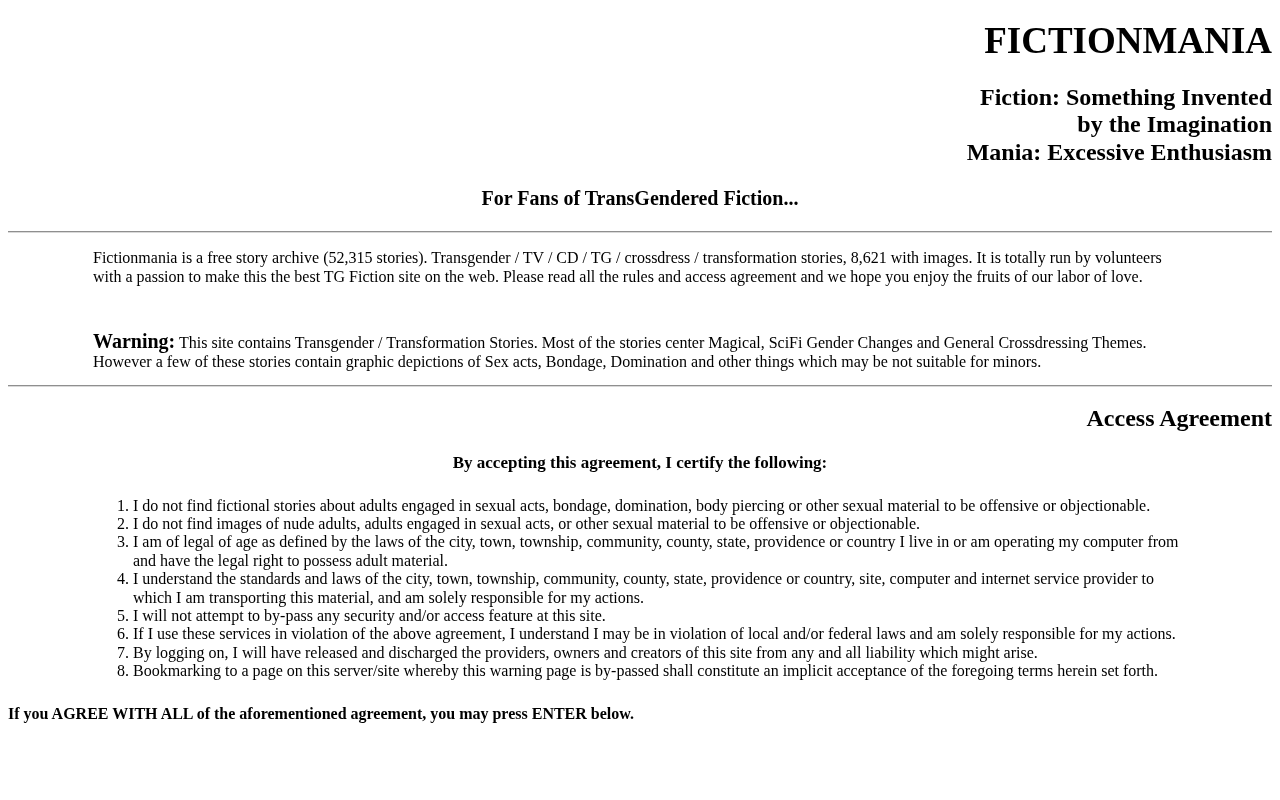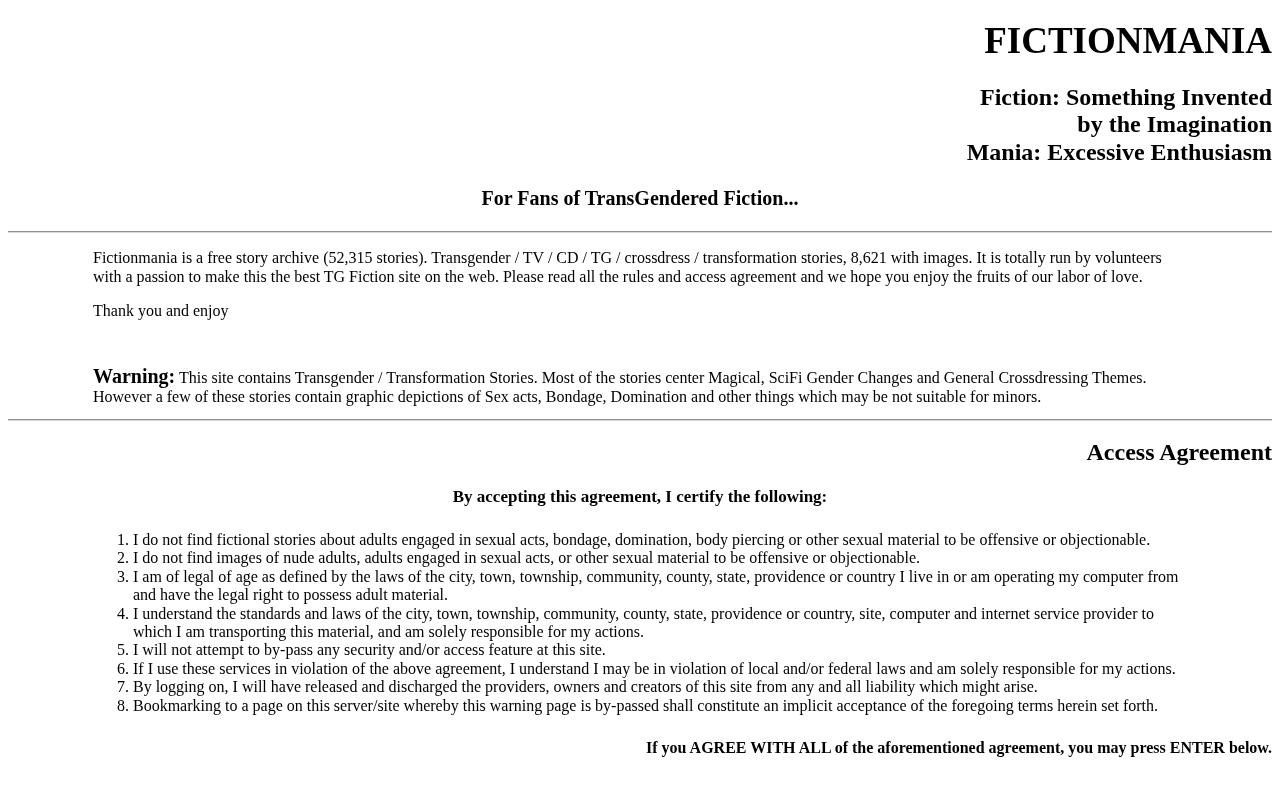--- a/index.html
+++ b/index.html
@@ -71,41 +71,40 @@
     margin: 21px 0;
   }
   ol.agreement-list {
     margin: 24px 0;
     padding-left: 40px;
   }
   ol.agreement-list li {
     margin: 0;
   }
   p.enter-note {
-    text-align: right;
+    text-align: left;
     font-weight: bold;
     margin: 16px 0;
   }
 </style>
 </head>
 <body>
 
 <h1 class="site-title">FICTIONMANIA</h1>
 
 <h2 class="tagline">Fiction: Something Invented
 by the Imagination
 Mania: Excessive Enthusiasm</h2>
 
 <h4 class="subtitle">For Fans of TransGendered Fiction...</h4>
 
 <hr class="rule">
 
 <div class="content">
   <p>Fictionmania is a free story archive (52,315 stories). Transgender / TV / CD / TG / crossdress / transformation stories, 8,621 with images. It is totally run by volunteers with a passion to make this the best TG Fiction site on the web. Please read all the rules and access agreement and we hope you enjoy the fruits of our labor of love.</p>
-  <p>Thank you and enjoy</p>
   <p class="warning">
     <span class="warning-label">Warning:</span>
     <span>This site contains Transgender / Transformation Stories. Most of the stories center Magical, SciFi Gender Changes and General Crossdressing Themes. However a few of these stories contain graphic depictions of Sex acts, Bondage, Domination and other things which may be not suitable for minors.</span>
   </p>
 </div>
 
 <hr class="rule">
 
 <h2 class="agreement-title">Access Agreement</h2>
 

